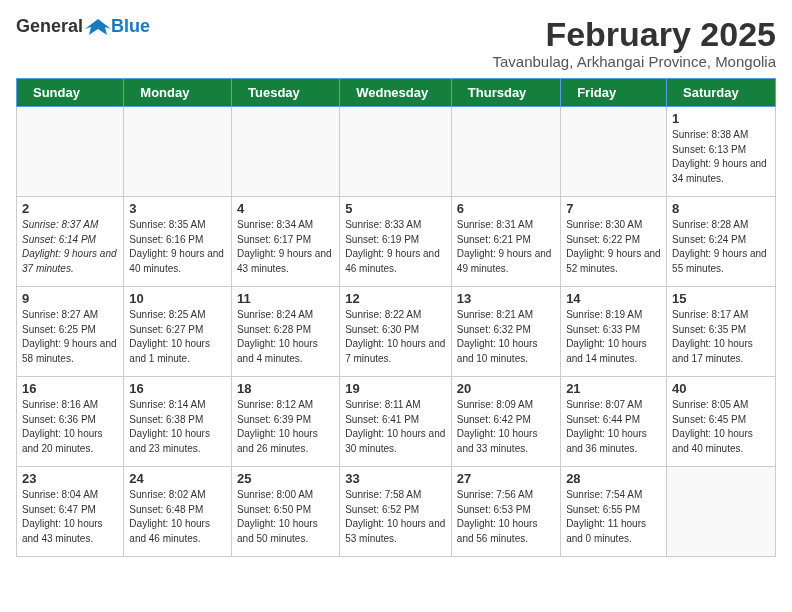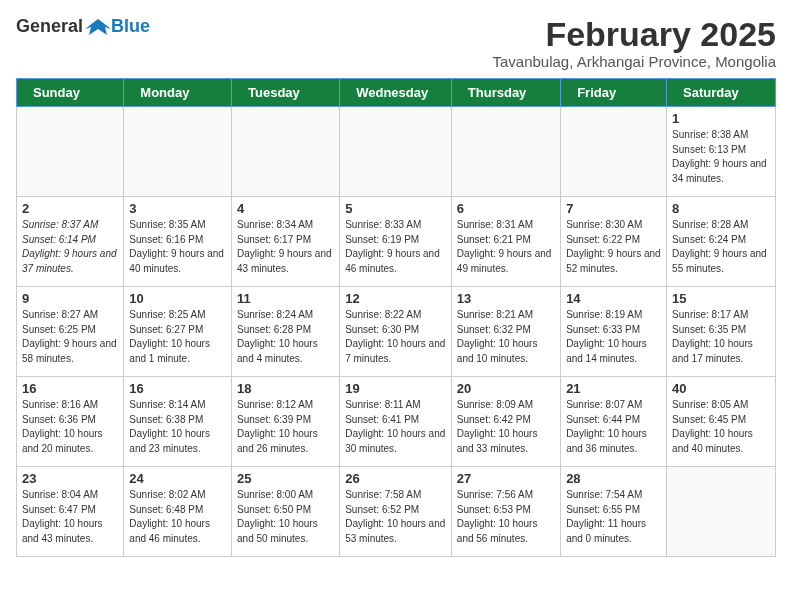--- a/index.html
+++ b/index.html
@@ -261,21 +261,21 @@
 Sunset: 6:48 PM
 Daylight: 10 hours and 46 minutes.</div>
         </td>
         <td>
           <div class="day-number">25</div>
           <div class="day-info" style="white-space: pre-line;">Sunrise: 8:00 AM
 Sunset: 6:50 PM
 Daylight: 10 hours and 50 minutes.</div>
         </td>
         <td>
-          <div class="day-number">26</div>
+          <div class="day-number">33</div>
           <div class="day-info" style="white-space: pre-line;">Sunrise: 7:58 AM
 Sunset: 6:52 PM
 Daylight: 10 hours and 53 minutes.</div>
         </td>
         <td>
           <div class="day-number">27</div>
           <div class="day-info" style="white-space: pre-line;">Sunrise: 7:56 AM
 Sunset: 6:53 PM
 Daylight: 10 hours and 56 minutes.</div>
         </td>

